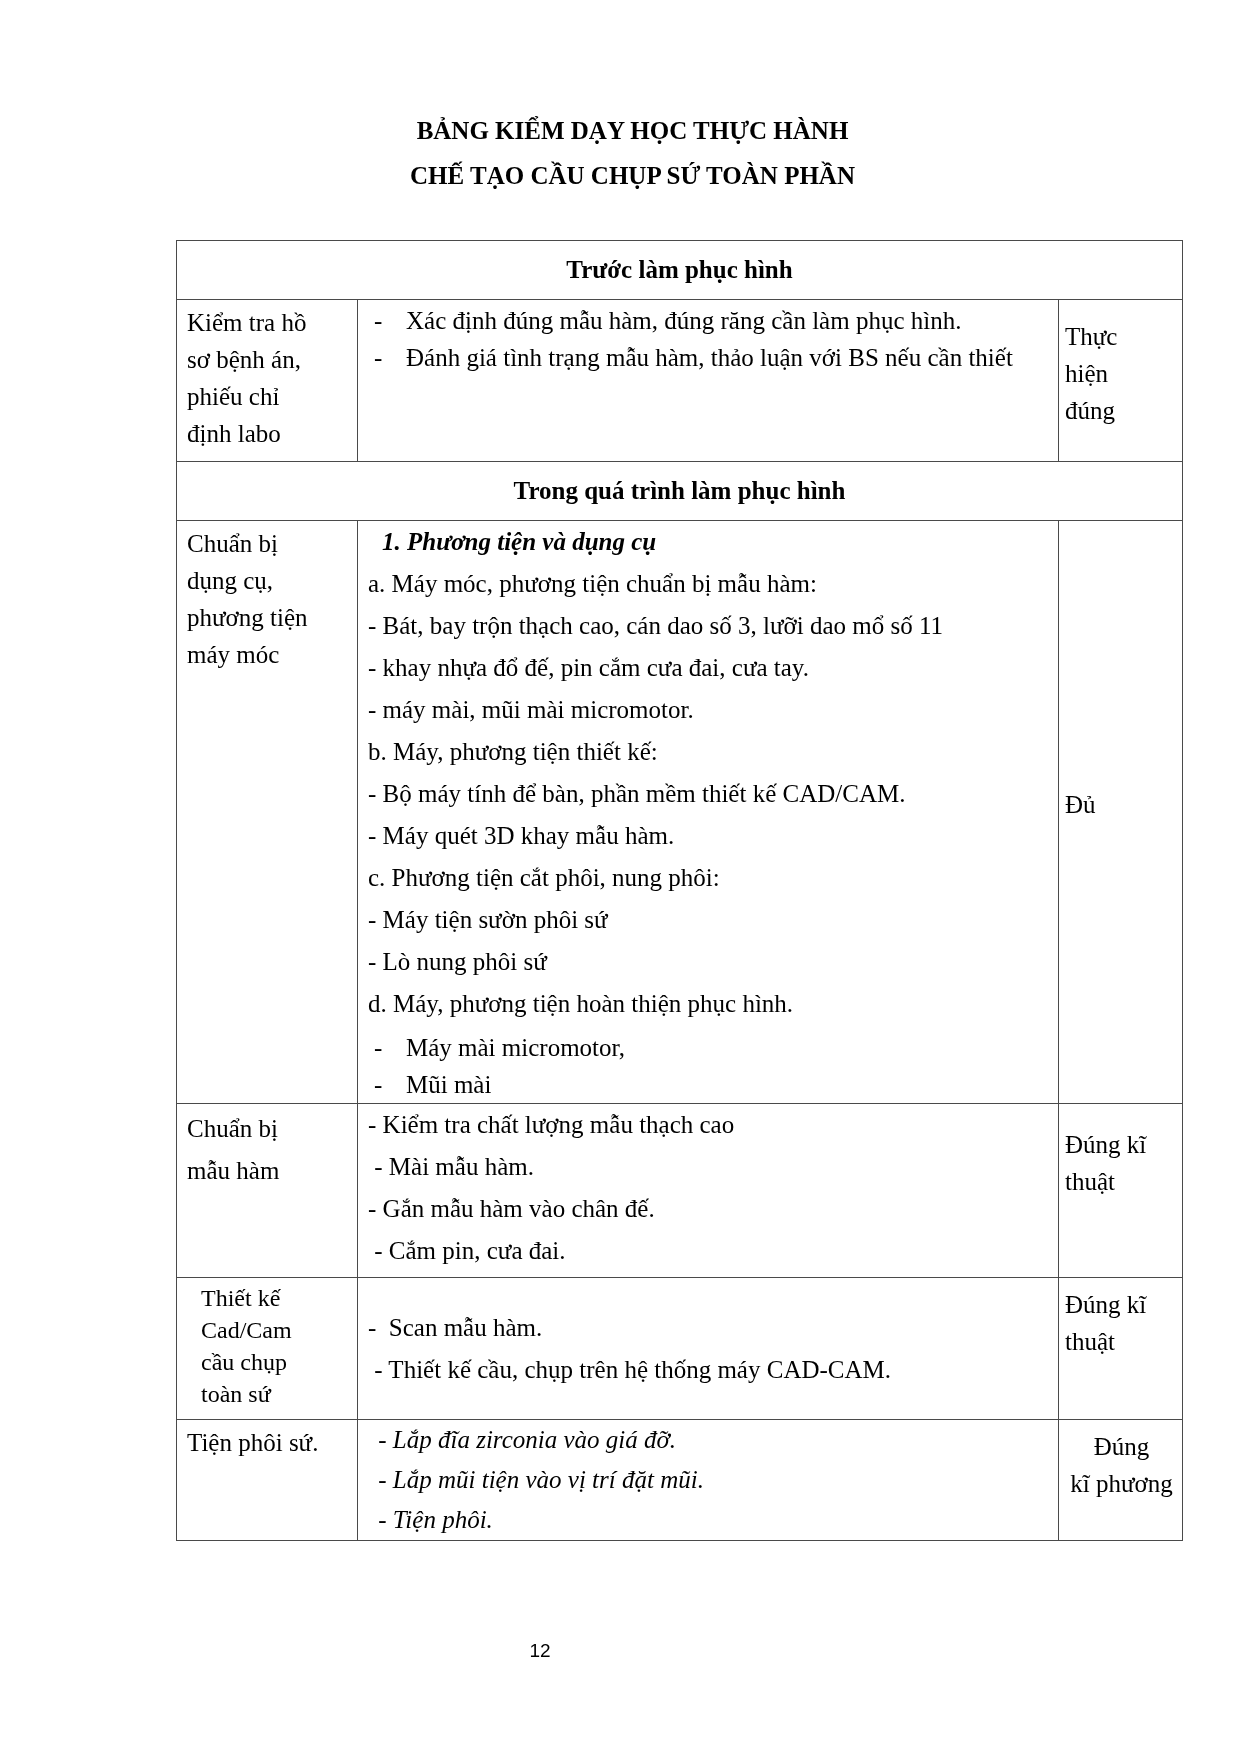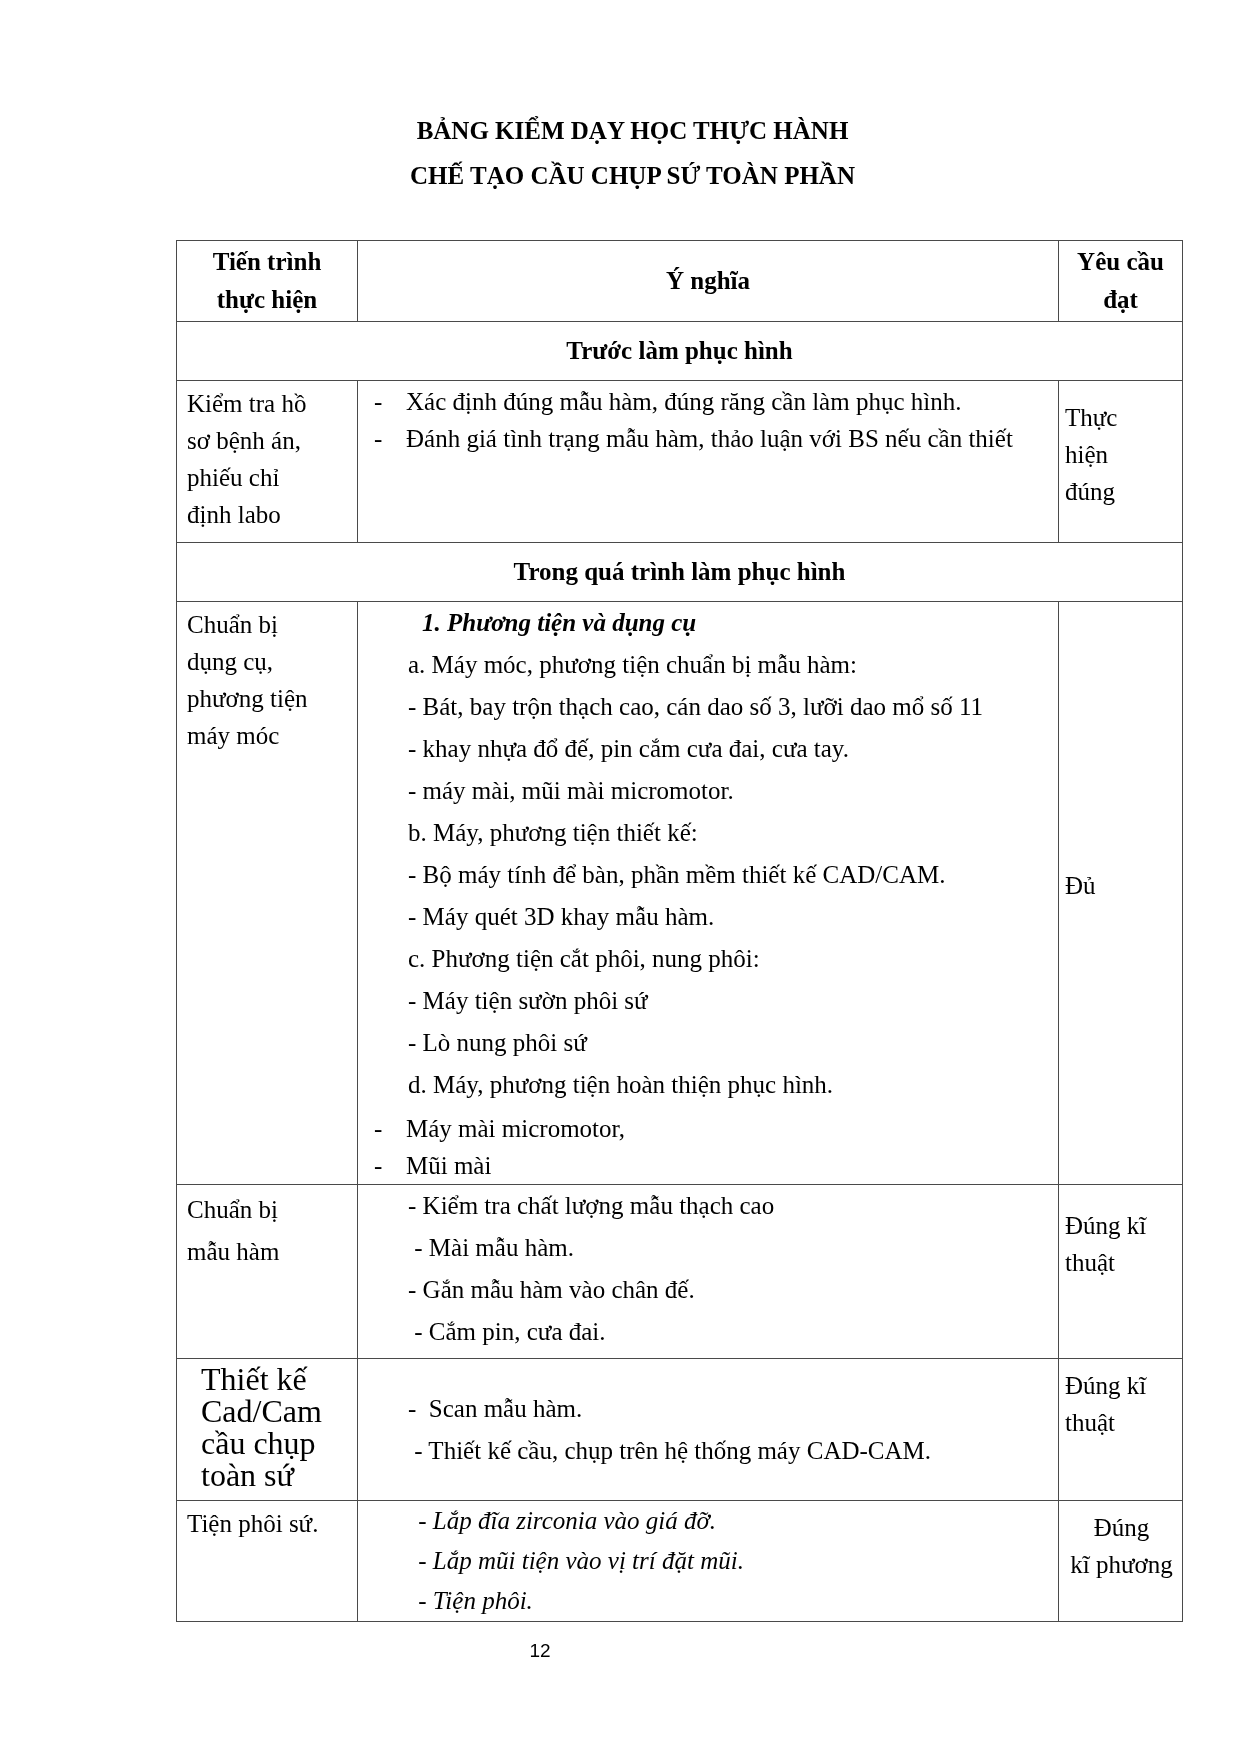--- a/index.html
+++ b/index.html
@@ -14,49 +14,38 @@
   td, th { border: 1.5px solid #4a4a4a; vertical-align: top; padding: 0; }
   col.c1 { width: 181px; } col.c2 { width: 701px; } col.c3 { width: 124px; }
   .hdr th { height: 80px; font-weight: bold; text-align: center; vertical-align: middle; line-height: 38px; }
   .sec td { height: 58px; text-align: center; vertical-align: middle; font-weight: bold; }
   .cell1 { padding: 4px 8px 9px 10px; line-height: 37px; }
   .cell3 { padding: 0 4px 15px 6px; line-height: 37px; vertical-align: middle; }
   .dashlist { list-style: none; margin: 0; padding: 6px 8px 0 10px; }
   .dashlist li { position: relative; padding-left: 38px; line-height: 37px; }
   .dashlist li::before { content: "-"; position: absolute; left: 6px; }
   .plain { padding: 4px 8px 0 10px; }
-  .plain div { line-height: 42px; margin-left: 40px; }
+  .plain div { line-height: 42px; }
   .italic-b { font-style: italic; font-weight: bold; padding-left: 14px; line-height: 36px; }
   .pageno { position: absolute; top: 1640px; left: 0; width: 1080px; text-align: center;
             font-family: "Liberation Sans", "DejaVu Sans", sans-serif; font-size: 19px; }
 </style>
 </head>
 <body>
 
 <div class="title t1">BẢNG KIỂM DẠY HỌC THỰC HÀNH</div>
 <div class="title t2">CHẾ TẠO CẦU CHỤP SỨ TOÀN PHẦN</div>
 
 <table>
   <colgroup>
       <col class="c1">
       <col class="c2">
       <col class="c3">
     </colgroup>
   <tbody>
-      <tr class="hdr">
-    <th>
-      <div>Tiến trình</div>
-      <div>thực hiện</div>
-    </th>
-    <th>Ý nghĩa</th>
-    <th>
-      <div>Yêu cầu</div>
-      <div>đạt</div>
-    </th>
-  </tr>
 
   <tr class="sec">
     <td colspan="3">Trước làm phục hình</td>
   </tr>
 
   <tr style="height:149px">
     <td class="cell1">
       <div>Kiểm tra hồ</div>
       <div>sơ bệnh án,</div>
       <div>phiếu chỉ</div>
@@ -122,21 +111,21 @@
         <div style="white-space:pre;"> - Cắm pin, cưa đai.</div>
       </div>
     </td>
     <td class="cell3" style="vertical-align:top; padding-top:22px;">
       <div>Đúng kĩ</div>
       <div>thuật</div>
     </td>
   </tr>
 
   <tr style="height:136px">
-    <td class="cell1" style="padding-left:24px; line-height:32px; font-size:32px;">
+    <td class="cell1" style="padding-left:24px; line-height:32px; font-size:24px;">
       <div>Thiết kế</div>
       <div>Cad/Cam</div>
       <div>cầu chụp</div>
       <div>toàn sứ</div>
     </td>
     <td style="vertical-align:middle;">
       <div class="plain" style="padding-top:0;">
         <div style="white-space:pre;">-  Scan mẫu hàm.</div>
         <div style="white-space:pre;"> - Thiết kế cầu, chụp trên hệ thống máy CAD-CAM.</div>
       </div>

